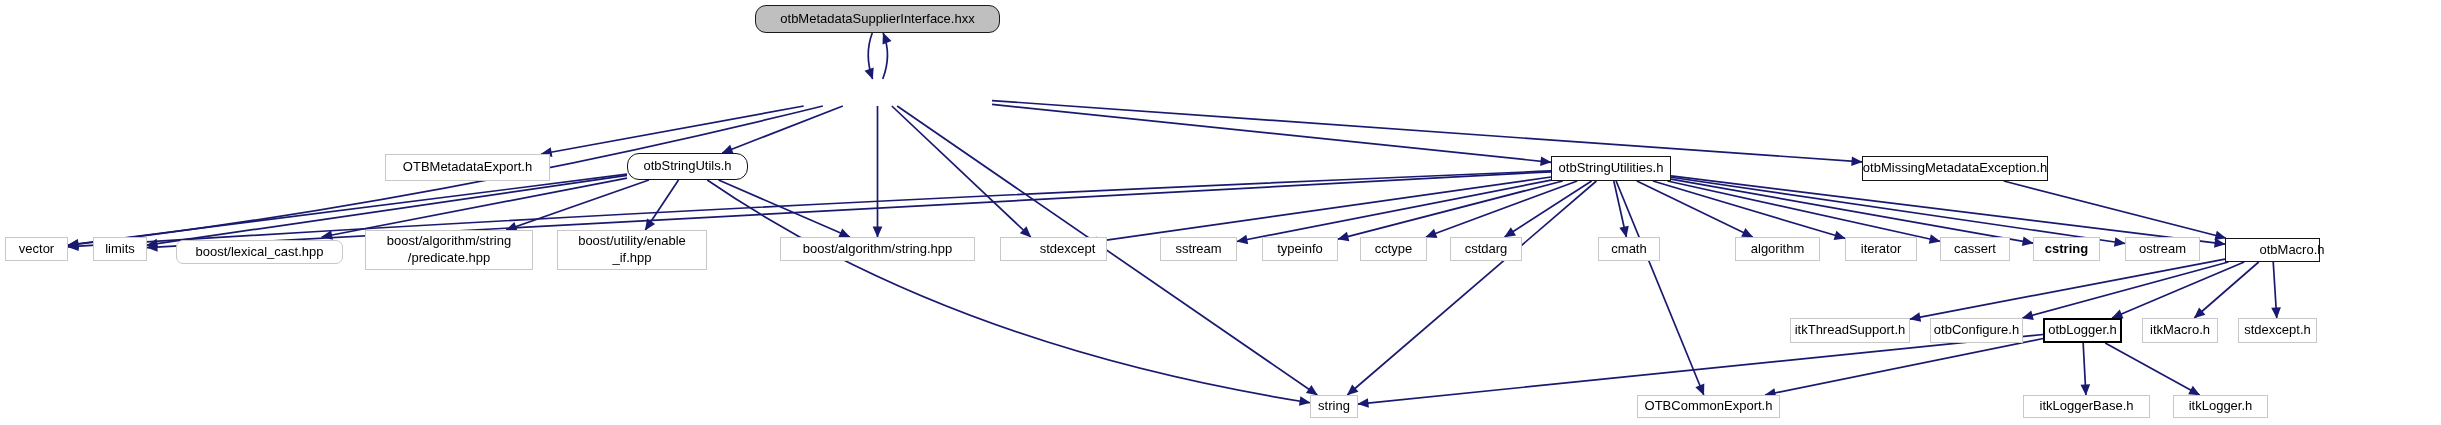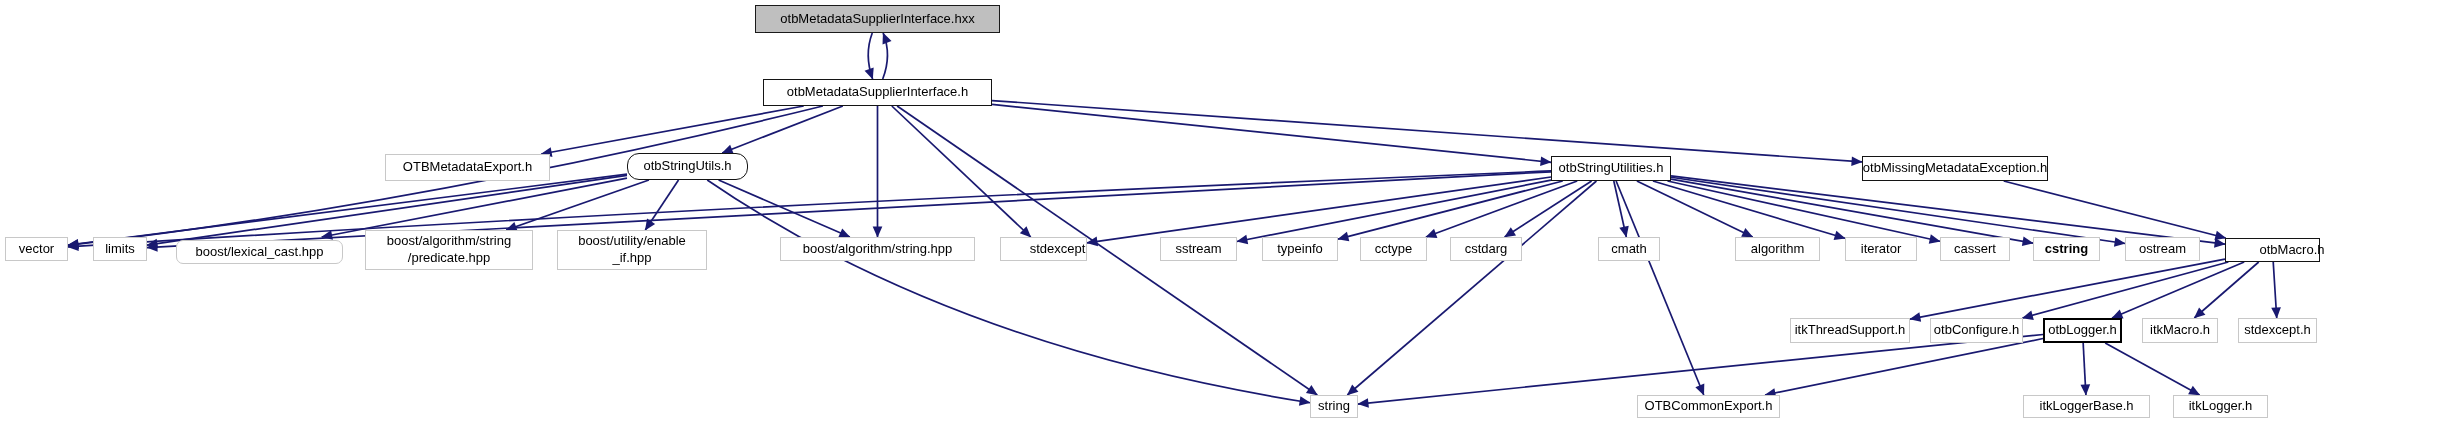--- a/index.html
+++ b/index.html
@@ -77,35 +77,34 @@
         <path d="M2244.1770186335402 262 L2112.003105590062 318" fill="none" stroke="#191970" stroke-width="1.7" marker-end="url(#arrowhead)"></path>
         <path d="M2258.7111801242236 262 L2194.363354037267 318" fill="none" stroke="#191970" stroke-width="1.7" marker-end="url(#arrowhead)"></path>
         <path d="M2273.245341614907 262 L2276.723602484472 318" fill="none" stroke="#191970" stroke-width="1.7" marker-end="url(#arrowhead)"></path>
         <path d="M2043 334.5106880427522 L1358 404.063126252505" fill="none" stroke="#191970" stroke-width="1.7" marker-end="url(#arrowhead)"></path>
         <path d="M2043 338.5267379679144 L1765.092105263158 395" fill="none" stroke="#191970" stroke-width="1.7" marker-end="url(#arrowhead)"></path>
         <path d="M2083.157894736842 343 L2085.8947368421054 395" fill="none" stroke="#191970" stroke-width="1.7" marker-end="url(#arrowhead)"></path>
         <path d="M2105.1973684210525 343 L2199.6184210526317 395" fill="none" stroke="#191970" stroke-width="1.7" marker-end="url(#arrowhead)"></path>
       </g>
   </svg>
 
-<div class="node current" style="left: 755px; top: 5px; width: 245px; height: 28px;">otbMetadataSupplierInterface.hxx</div>
-    <div class="node doc" style="left: 763px; top: 79px; width: 229px; height: 27px;">otbMetadataSupplierInterface.h</div>
+<div class="node current" style="left: 755px; top: 5px; width: 245px; height: 28px; border-radius: 11px;">otbMetadataSupplierInterface.hxx</div>
     <div class="node ext" style="left: 385px; top: 154px; width: 165px; height: 27px;">OTBMetadataExport.h</div>
     <div class="node doc" style="left: 627px; top: 153px; width: 121px; height: 27px; border-radius: 12px;">otbStringUtils.h</div>
     <div class="node doc" style="left: 1551px; top: 156px; width: 120px; height: 25px;">otbStringUtilities.h</div>
     <div class="node doc" style="left: 1862px; top: 156px; width: 186px; height: 25px;">otbMissingMetadataException.h</div>
     <div class="node ext" style="left: 5px; top: 237px; width: 63px; height: 24px;">vector</div>
     <div class="node ext" style="left: 93px; top: 237px; width: 54px; height: 24px;">limits</div>
     <div class="node ext" style="left: 176px; top: 240px; width: 167px; height: 24px; border-radius: 7px;">boost/lexical_cast.hpp</div>
     <div class="node ext" style="left: 365px; top: 230px; width: 168px; height: 40px;">boost/algorithm/string
 /predicate.hpp</div>
     <div class="node ext" style="left: 557px; top: 230px; width: 150px; height: 40px;">boost/utility/enable
 _if.hpp</div>
     <div class="node ext" style="left: 780px; top: 237px; width: 195px; height: 24px;">boost/algorithm/string.hpp</div>
-    <div class="node ext" style="left: 1000px; top: 237px; width: 87px; height: 24px; padding-left: 28px;">stdexcept</div>
+    <div class="node ext" style="left: 1000px; top: 237px; width: 107px; height: 24px; padding-left: 28px;">stdexcept</div>
     <div class="node ext" style="left: 1160px; top: 237px; width: 77px; height: 24px;">sstream</div>
     <div class="node ext" style="left: 1262px; top: 237px; width: 76px; height: 24px;">typeinfo</div>
     <div class="node ext" style="left: 1360px; top: 237px; width: 67px; height: 24px;">cctype</div>
     <div class="node ext" style="left: 1450px; top: 237px; width: 72px; height: 24px;">cstdarg</div>
     <div class="node ext" style="left: 1598px; top: 237px; width: 62px; height: 24px;">cmath</div>
     <div class="node ext" style="left: 1735px; top: 237px; width: 85px; height: 24px;">algorithm</div>
     <div class="node ext" style="left: 1845px; top: 237px; width: 72px; height: 24px;">iterator</div>
     <div class="node ext" style="left: 1940px; top: 237px; width: 70px; height: 24px;">cassert</div>
     <div class="node ext" style="left: 2033px; top: 237px; width: 67px; height: 24px; font-weight: bold;">cstring</div>
     <div class="node ext" style="left: 2125px; top: 237px; width: 75px; height: 24px;">ostream</div>

